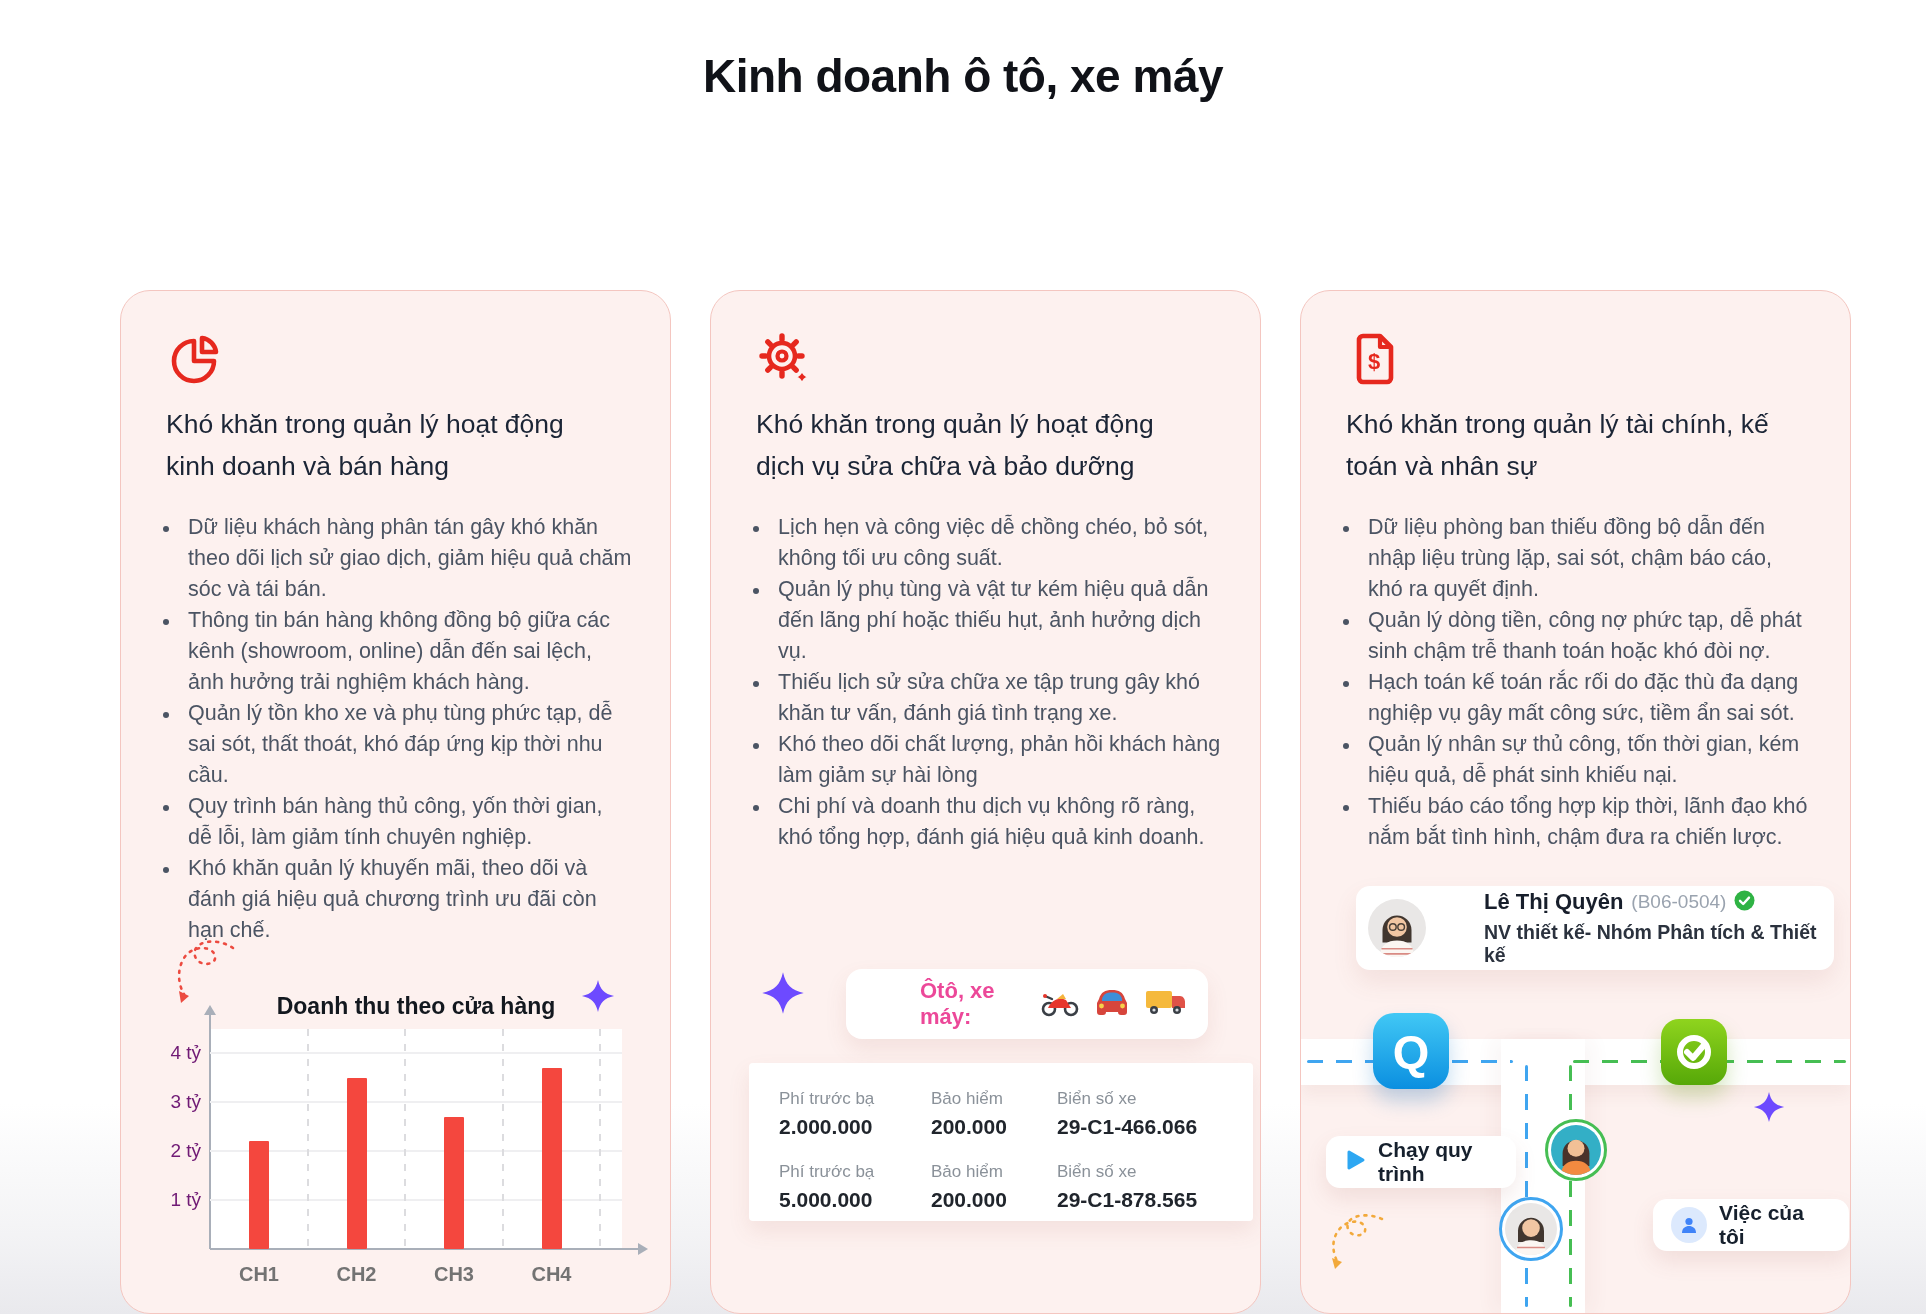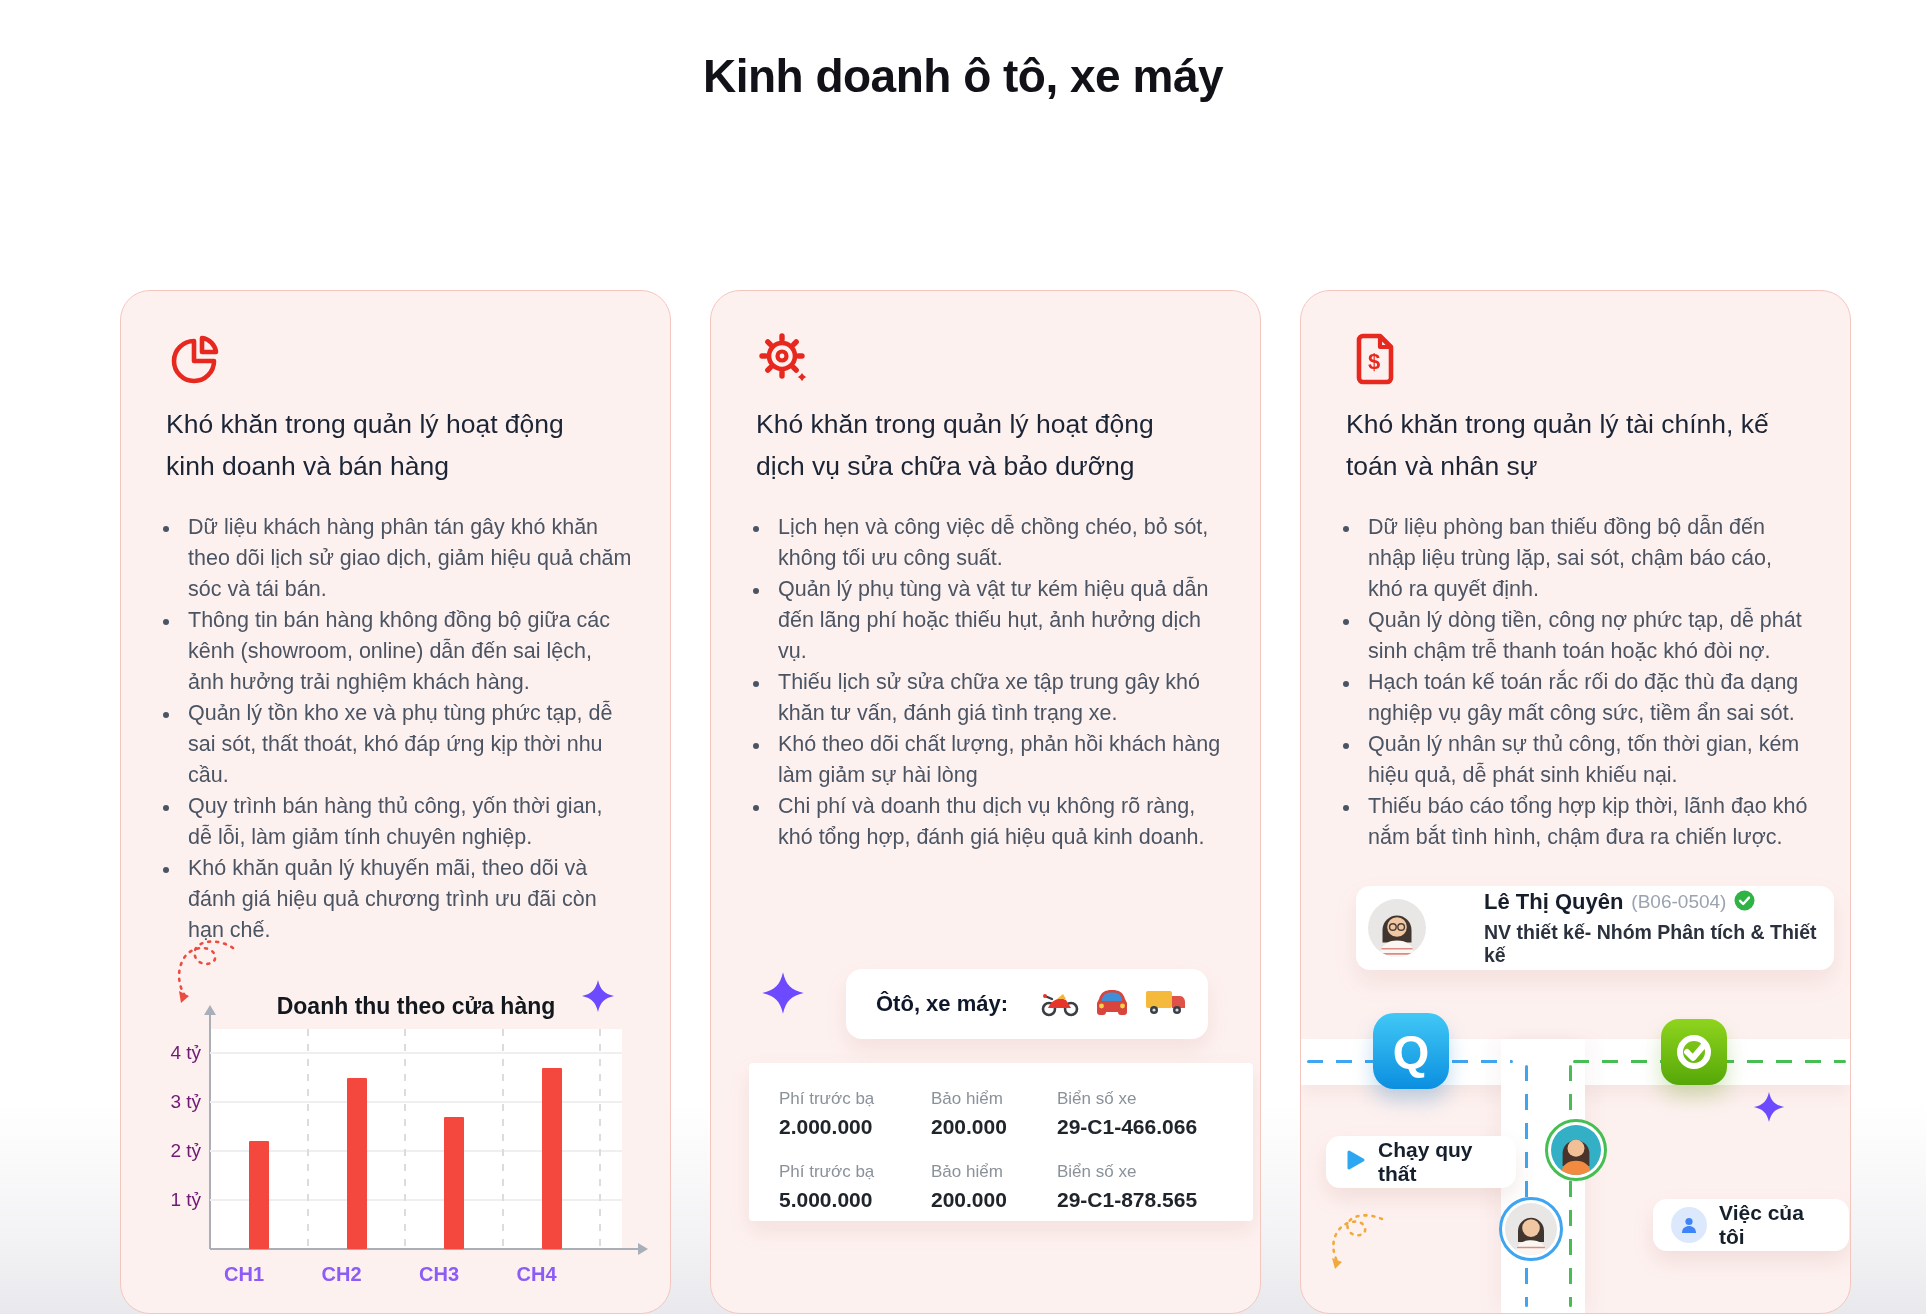--- a/index.html
+++ b/index.html
@@ -31,27 +31,27 @@
   .vdash{position:absolute;top:0;bottom:0;width:2px;
     background:repeating-linear-gradient(180deg,#dcdcdf 0 7px,transparent 7px 15px);}
   .bar{position:absolute;bottom:0;width:20px;background:#f4473e;border-radius:1px;}
   .yaxis{position:absolute;left:-1px;top:-14px;bottom:0;width:2px;background:#a9afb9;}
   .yarrow{position:absolute;left:-6px;top:-24px;width:0;height:0;
     border-left:6px solid transparent;border-right:6px solid transparent;border-bottom:10px solid #a9afb9;}
   .xaxis{position:absolute;left:0;right:-16px;bottom:-1px;height:2px;background:#a9afb9;}
   .xarrow{position:absolute;right:-26px;bottom:-6px;width:0;height:0;
     border-top:6px solid transparent;border-bottom:6px solid transparent;border-left:10px solid #a9afb9;}
   .ylabel{position:absolute;left:16px;width:64px;text-align:right;font-size:19px;color:#701a75;}
-  .xlabel{position:absolute;width:70px;font-size:20px;font-weight:700;color:#8b5cf6;}
+  .xlabel{position:absolute;width:70px;text-align:center;font-size:20px;font-weight:700;color:#737373;}
   
   .sparkle-c2{position:absolute;left:50px;top:680px;}
   .vehicle-panel{position:absolute;left:135px;top:678px;width:362px;height:70px;background:#fff;
     border-radius:16px;box-shadow:0 10px 22px rgba(160,80,70,.10);display:flex;align-items:center;
     padding:0 20px 0 30px;box-sizing:border-box;}
-  .vp-label{flex:1;font-size:22px;font-weight:700;color:#0f172a;}
+  .vp-label{flex:1;font-size:22px;font-weight:700;color:#ec4899;margin-left:44px;}
   .vp-icons{display:flex;align-items:center;gap:13px;}
   .fee-panel{position:absolute;left:38px;top:772px;width:504px;height:158px;background:#fff;
     border-radius:4px;box-shadow:0 10px 22px rgba(160,80,70,.10);box-sizing:border-box;
     padding:26px 0 0 30px;}
   .fee-row{display:flex;margin-bottom:23px;}
   .fee-cell{box-sizing:border-box;}
   .fee-cell:nth-child(1){width:152px;} .fee-cell:nth-child(2){width:126px;} .fee-cell:nth-child(3){width:180px;}
   .fee-label{font-size:17px;color:#8a9199;margin-bottom:6px;}
   .fee-value{font-size:21px;font-weight:700;color:#20252c;}
   
@@ -348,21 +348,21 @@
         </svg>
       </div>
     </div>
 
     <div class="pill pill-run">
       <span>
         <svg width="22" height="22" viewBox="0 0 22 22">
             <polygon points="5,3 19,11 5,19" fill="#2ea7f2" stroke="#2ea7f2" stroke-width="3" stroke-linejoin="round"></polygon>
           </svg>
       </span>
-      <span>Chạy quy thất</span>
+      <span>Chạy quy trình</span>
     </div>
     <div class="pill pill-tasks">
       <span class="person-badge">
         <svg width="20" height="20" viewBox="0 0 20 20">
             <circle cx="10" cy="6.5" r="3.6" fill="#3f83f8"></circle>
             <path d="M3 18 c0-5 3.5-7 7-7 s7 2 7 7 Z" fill="#3f83f8"></path>
           </svg>
       </span>
       <span>Việc của tôi</span>
     </div>

